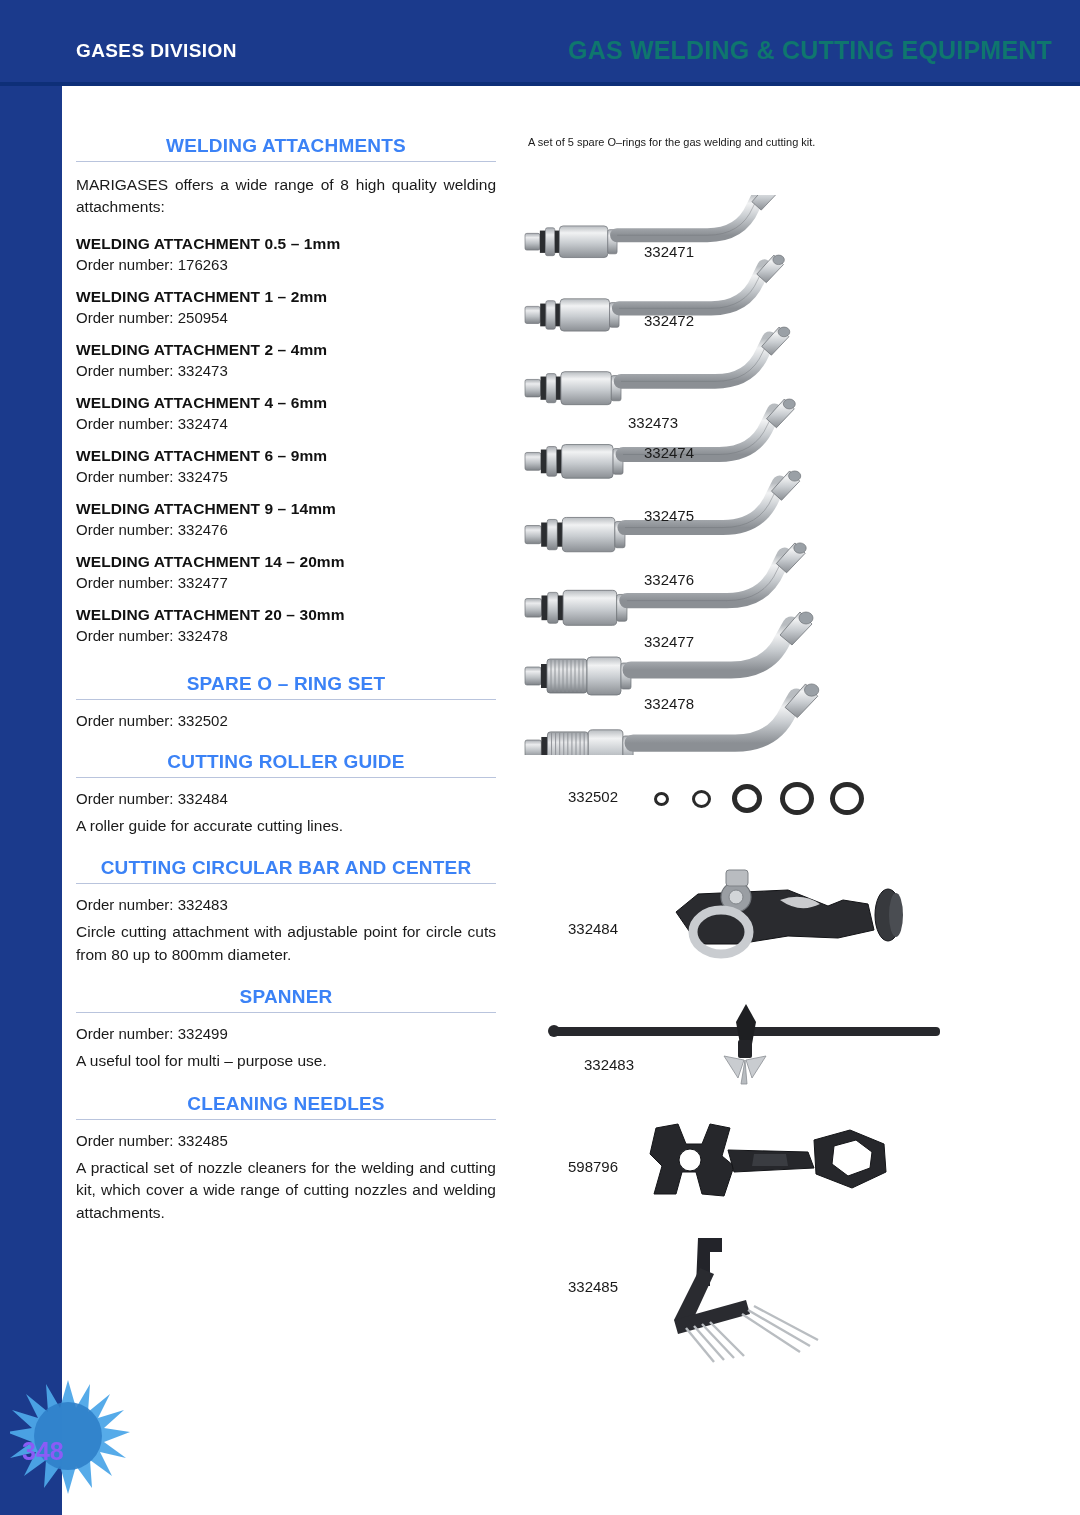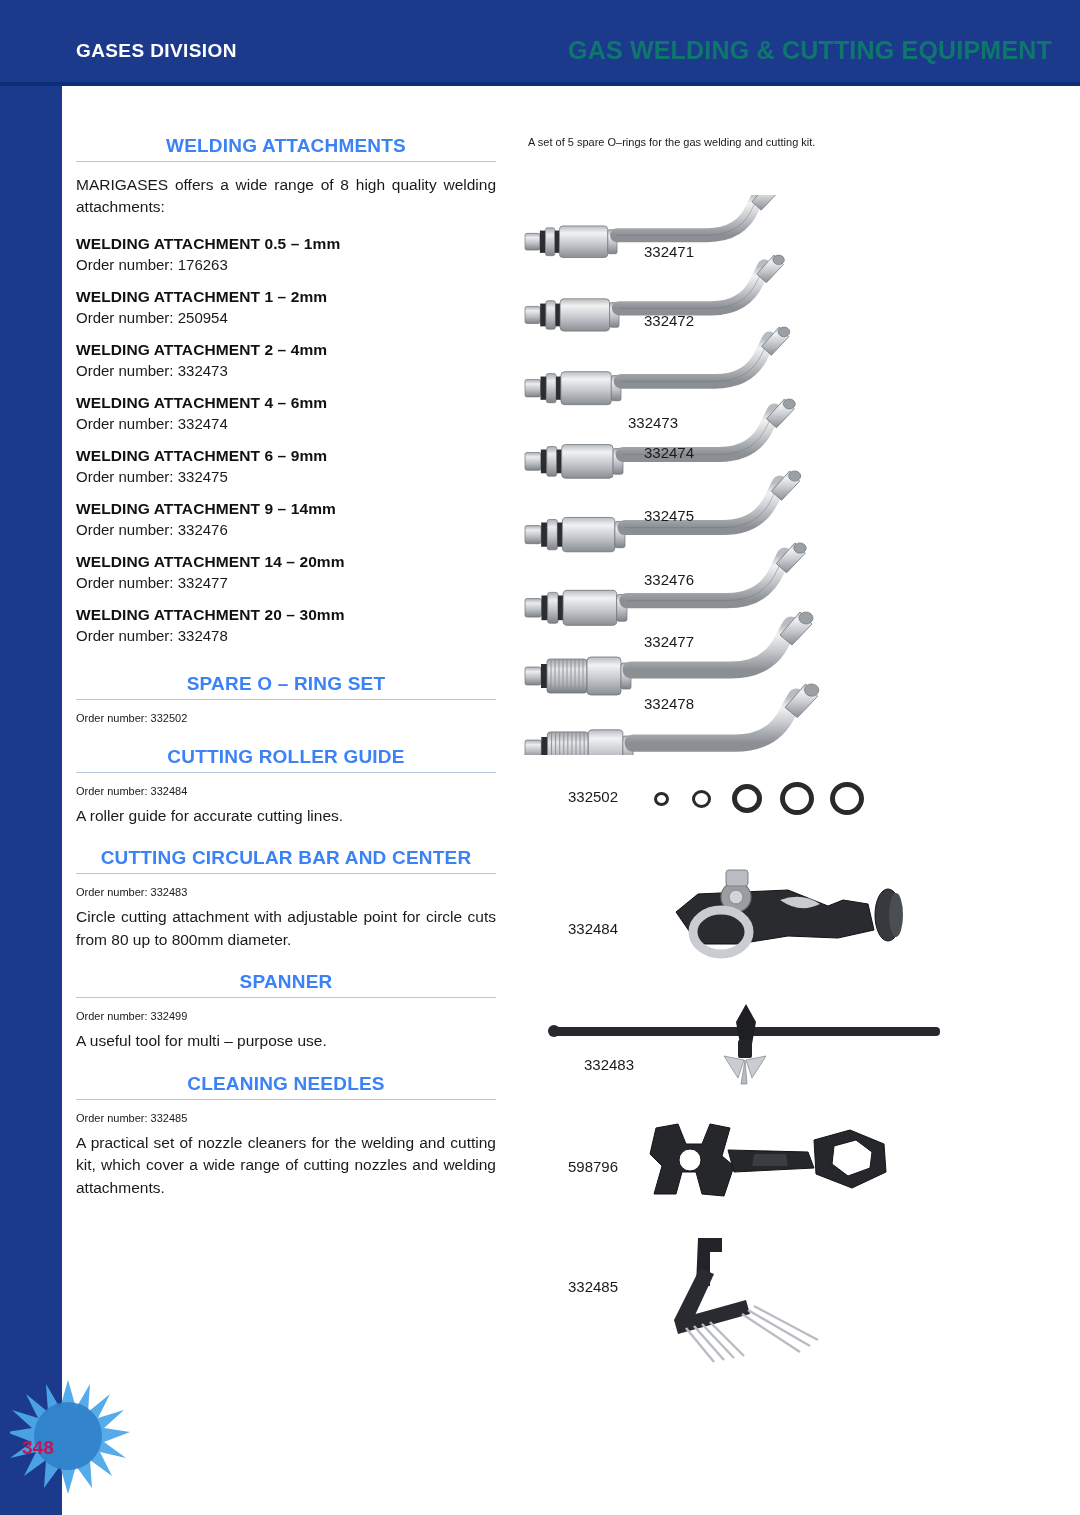--- a/index.html
+++ b/index.html
@@ -58,21 +58,21 @@
     text-align: justify;
   }
   .attach-block { margin-bottom: 15px; }
   .attach-title {
     font-size: 15.5px; font-weight: bold; color: #111; letter-spacing: 0.1px;
     margin-bottom: 3px;
   }
   .attach-order {
     font-size: 15px; color: #1a1a1a;
   }
-  .order-line { font-size: 11px; color: #1a1a1a; margin: 0 0 8px 0; }
+  .order-line { font-size: 15px; color: #1a1a1a; margin: 0 0 8px 0; }
   .desc-line { font-size: 15.5px; color: #1a1a1a; line-height: 1.45; text-align: justify; margin: 0 0 6px 0; }
   .sect-gap { height: 14px; }
 
   
   .right-col {
     position: absolute; left: 528px; top: 135px; width: 470px;
   }
   .intro {
     font-size: 11px; color: #1a1a1a; line-height: 1.45; text-align: justify;
     margin: 0 0 14px 0;
@@ -99,21 +99,21 @@
   }
 
   .figure-box { position: absolute; }
 
   
   .star-wrap {
     position: absolute; left: 10px; top: 1378px; width: 120px; height: 130px;
   }
   .page-num {
     position: absolute; left: 22px; top: 1437px;
-    color: #be185d; font-size: 19px; font-weight: bold;
+    color: #8b5cf6; font-size: 25px; font-weight: bold;
     z-index: 5;
   }
 
   
   .watermark {
     position: absolute; left: 0; top: 1385px; width: 1080px; height: 130px;
     pointer-events: none;
   }
 </style>
 </head>

